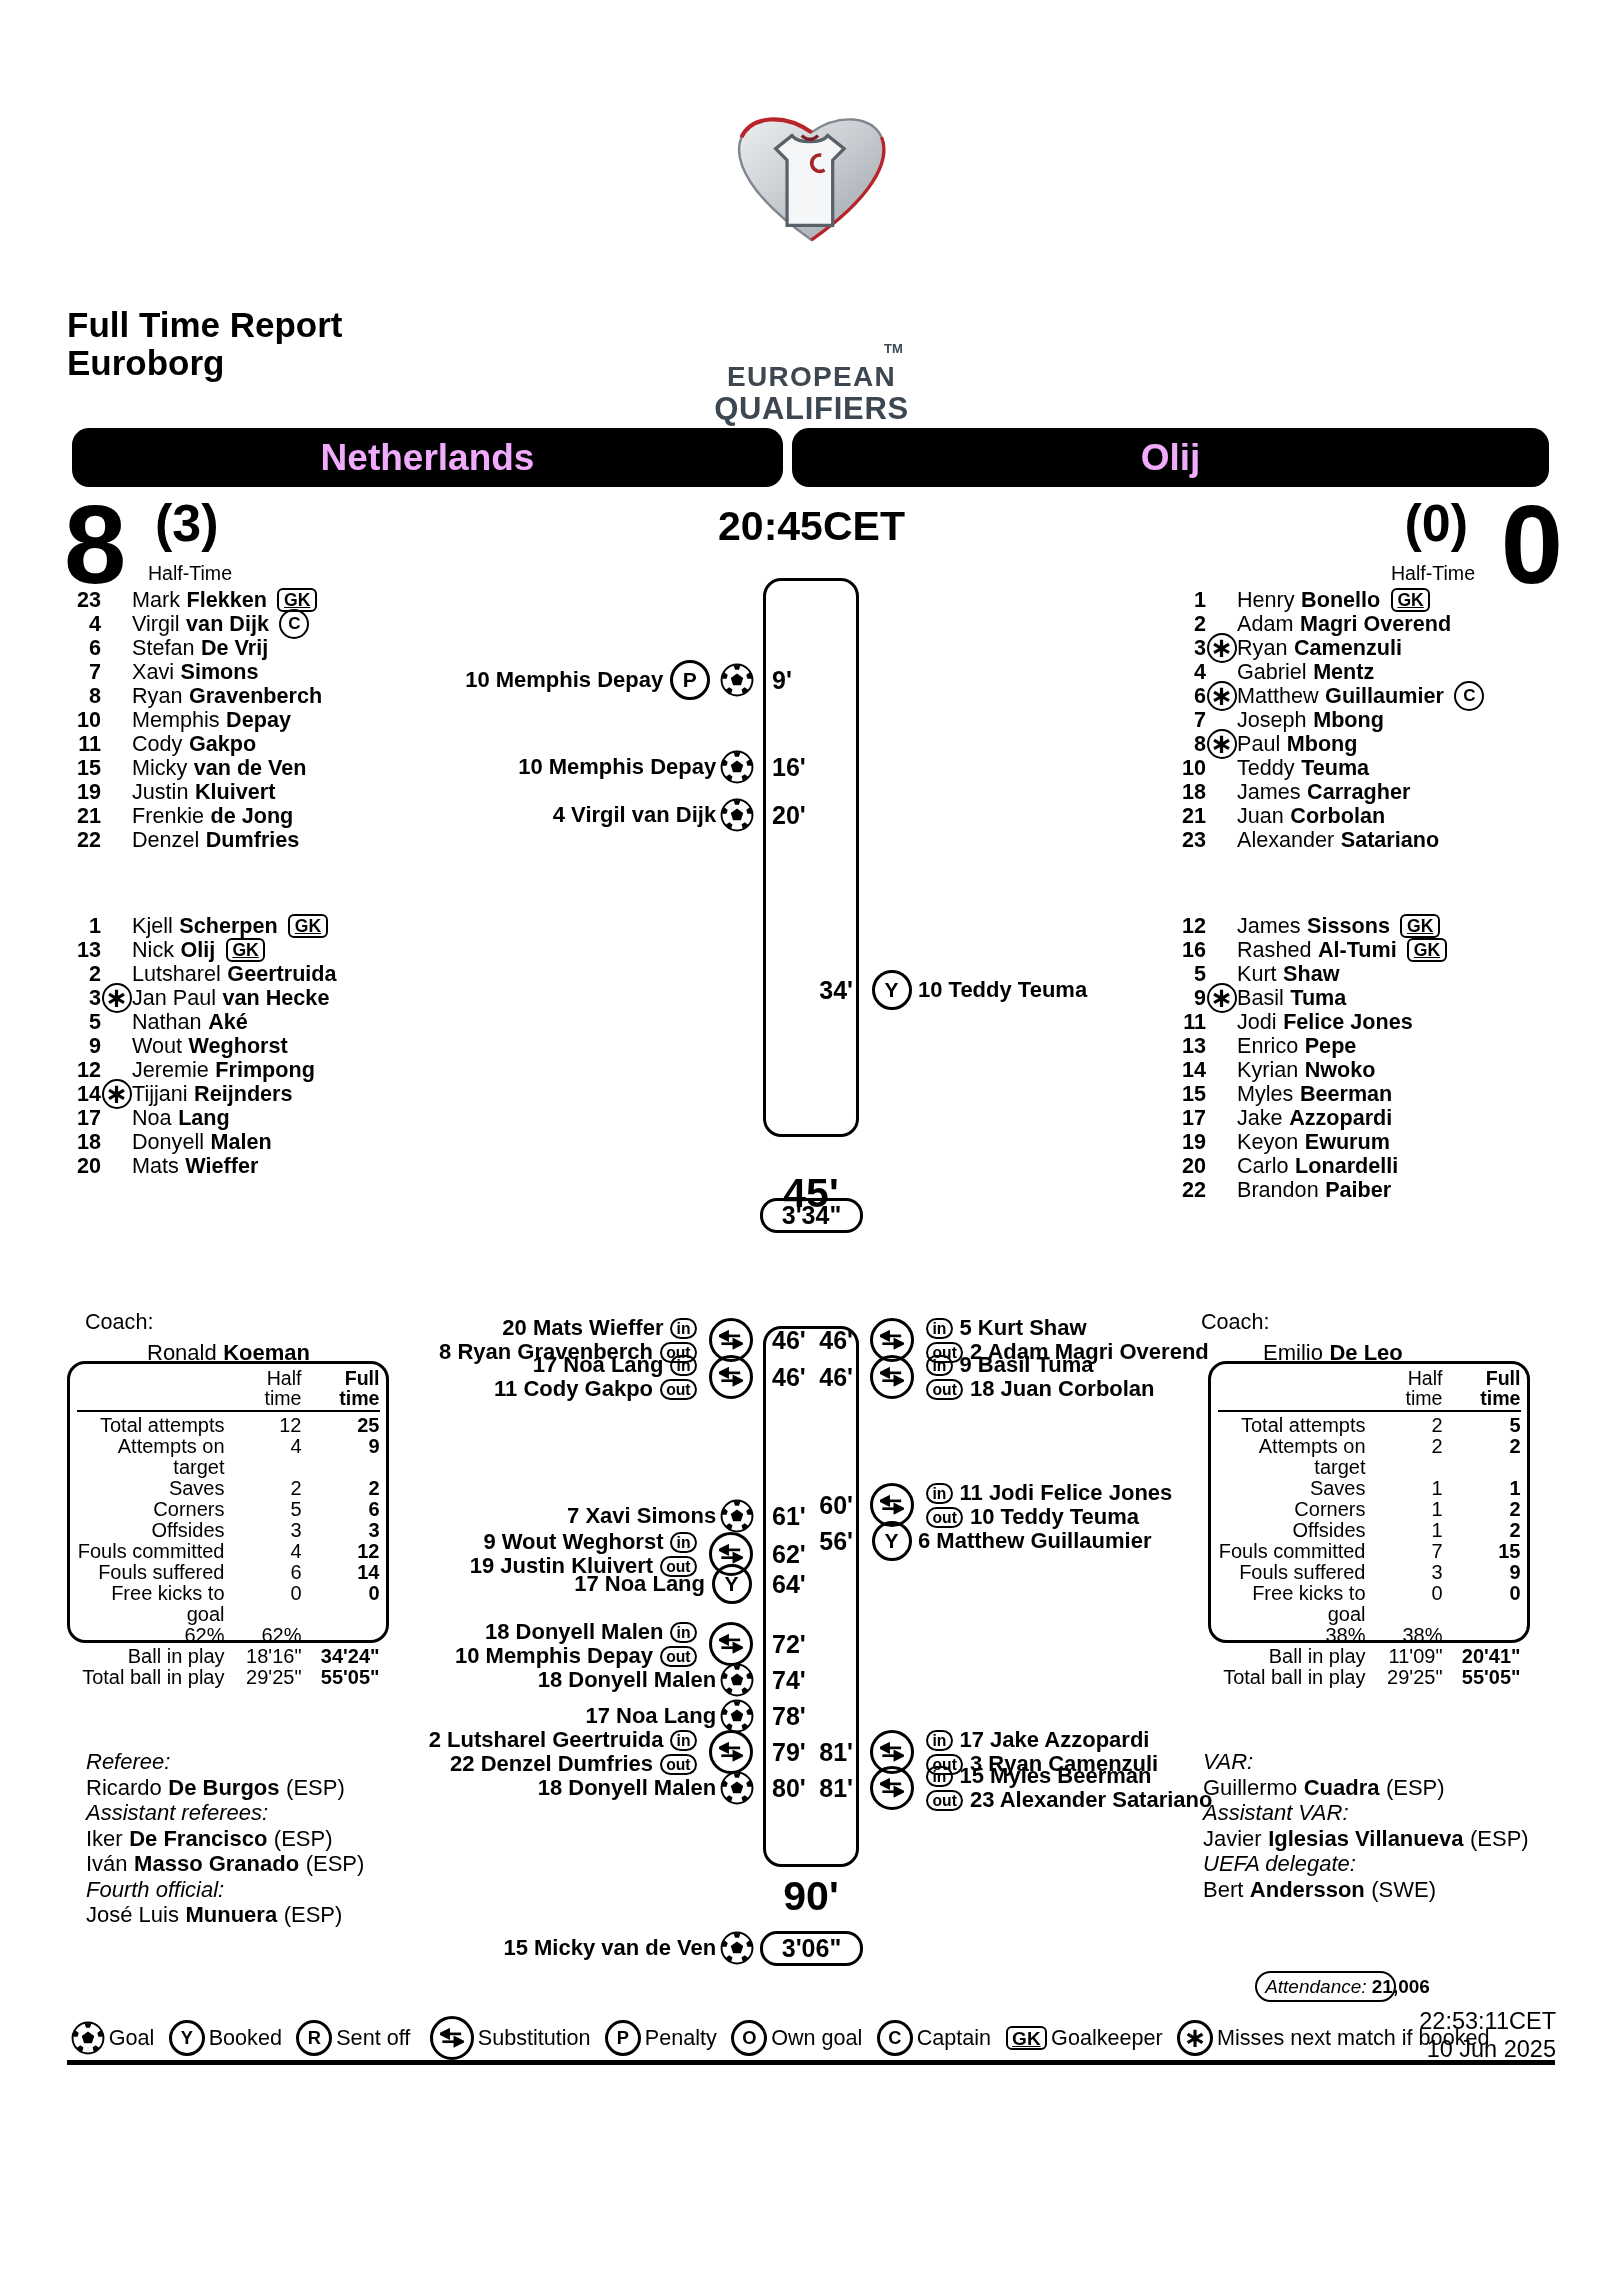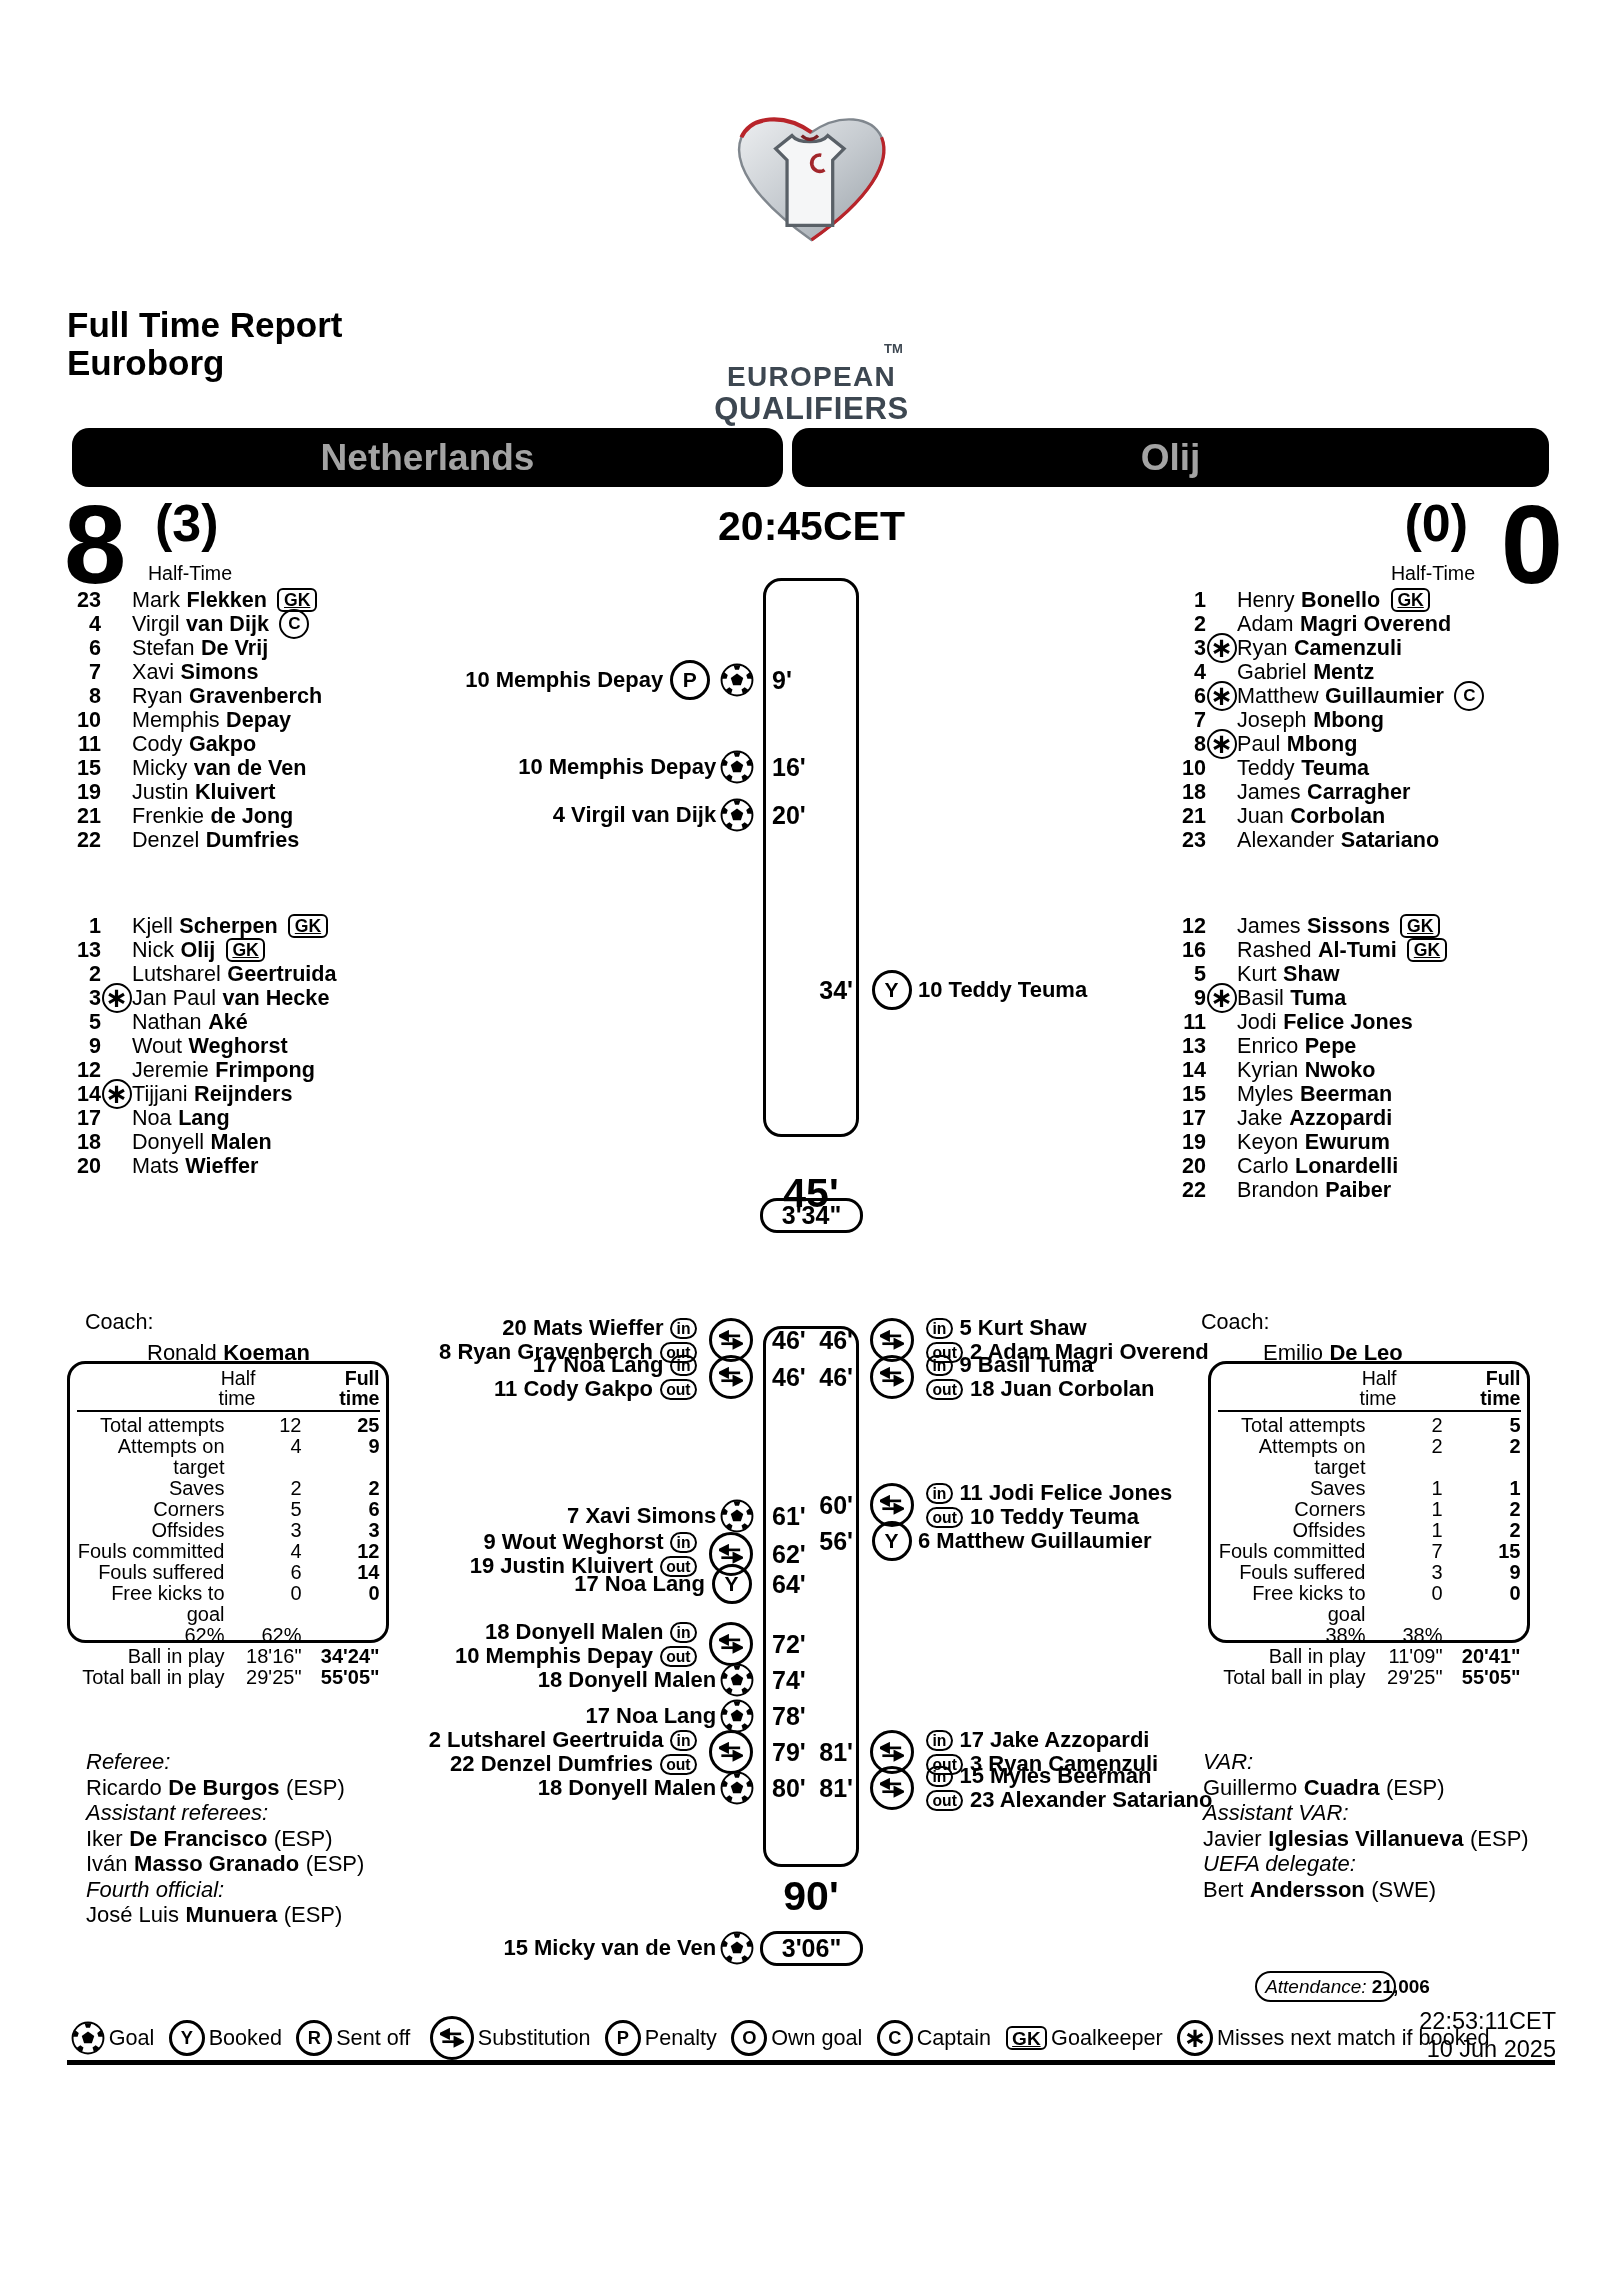--- a/index.html
+++ b/index.html
@@ -7,21 +7,21 @@
   .page{position:relative;width:1623px;height:2295px;overflow:hidden;background:#fff;}
   
   .logo{position:absolute;left:0;right:0;top:111px;text-align:center;}
   .logo svg{display:inline-block;}
   .logo-tm{position:absolute;left:884px;top:230px;font-size:13px;color:#3d4751;font-weight:bold;}
   .logo-t1{position:absolute;left:0;right:0;top:250px;text-align:center;font-weight:bold;font-size:28px;color:#3d4751;letter-spacing:1.3px;}
   .logo-t2{position:absolute;left:0;right:0;top:280px;text-align:center;font-weight:bold;font-size:31px;color:#3d4751;letter-spacing:0.7px;}
   
   .titleblock{position:absolute;left:67px;top:306px;font-weight:bold;font-size:35px;line-height:38px;}
   
-  .bar{position:absolute;top:428px;height:59px;background:#000;border-radius:17px;color:#a3a3a3;
+  .bar{position:absolute;top:428px;height:59px;background:#000;border-radius:17px;color:#f0abfc;
        font-weight:bold;font-size:37px;display:flex;align-items:center;justify-content:center;}
   #bar-home{left:72px;width:711px;}
   #bar-away{left:792px;width:757px;}
   .kickoff{position:absolute;left:0;right:0;top:503px;text-align:center;font-weight:bold;font-size:41px;}
   
   .bigscore{position:absolute;top:489px;font-weight:bold;font-size:112px;line-height:1;}
   #score-home{left:64px;} #score-away{right:60px;}
   .htscore{position:absolute;top:497px;font-weight:bold;font-size:52px;line-height:1;}
   #ht-home{left:155px;} #ht-away{right:155px;}
   .htlabel{position:absolute;top:562px;width:118px;text-align:center;font-size:19.6px;}
@@ -45,21 +45,21 @@
   .astc{width:26px;height:26px;}
   .astglyph{font-size:27.5px;font-weight:bold;line-height:0;}
   
   .coach{position:absolute;font-size:21.6px;}
   #coach-home{left:85px;top:1309px;} #coach-away{left:1201px;top:1309px;}
   .coachname{margin-left:62px;margin-top:4.6px;font-size:22px;}
   
   .stats{position:absolute;top:1361px;width:322px;height:282px;border:3.3px solid #000;border-radius:18.3px;
          font-size:20px;box-sizing:border-box;padding:0 6.5px;}
   #stats-home{left:67px;} #stats-away{left:1208px;}
-  .sth{display:flex;align-items:center;border-bottom:2.6px solid #000;padding:3.9px 0 2.6px 0;line-height:20px;gap:46px;}
+  .sth{display:flex;align-items:center;border-bottom:2.6px solid #000;padding:3.9px 0 2.6px 0;line-height:20px;}
   .sth .sht,.sth .sft{font-size:19.6px;}
   .slabel{flex:1;text-align:right;}
   .sht{width:77px;text-align:right;flex:none;}
   .sft{width:78px;text-align:right;font-weight:bold;flex:none;}
   .srow{display:flex;line-height:21px;}
   .srows{padding-top:2.6px;}
   
   .officials{position:absolute;font-size:22px;line-height:25.5px;}
   #officials-home{left:86px;top:1749px;} #officials-away{left:1203px;top:1749px;}
   .orole{font-style:italic;}

